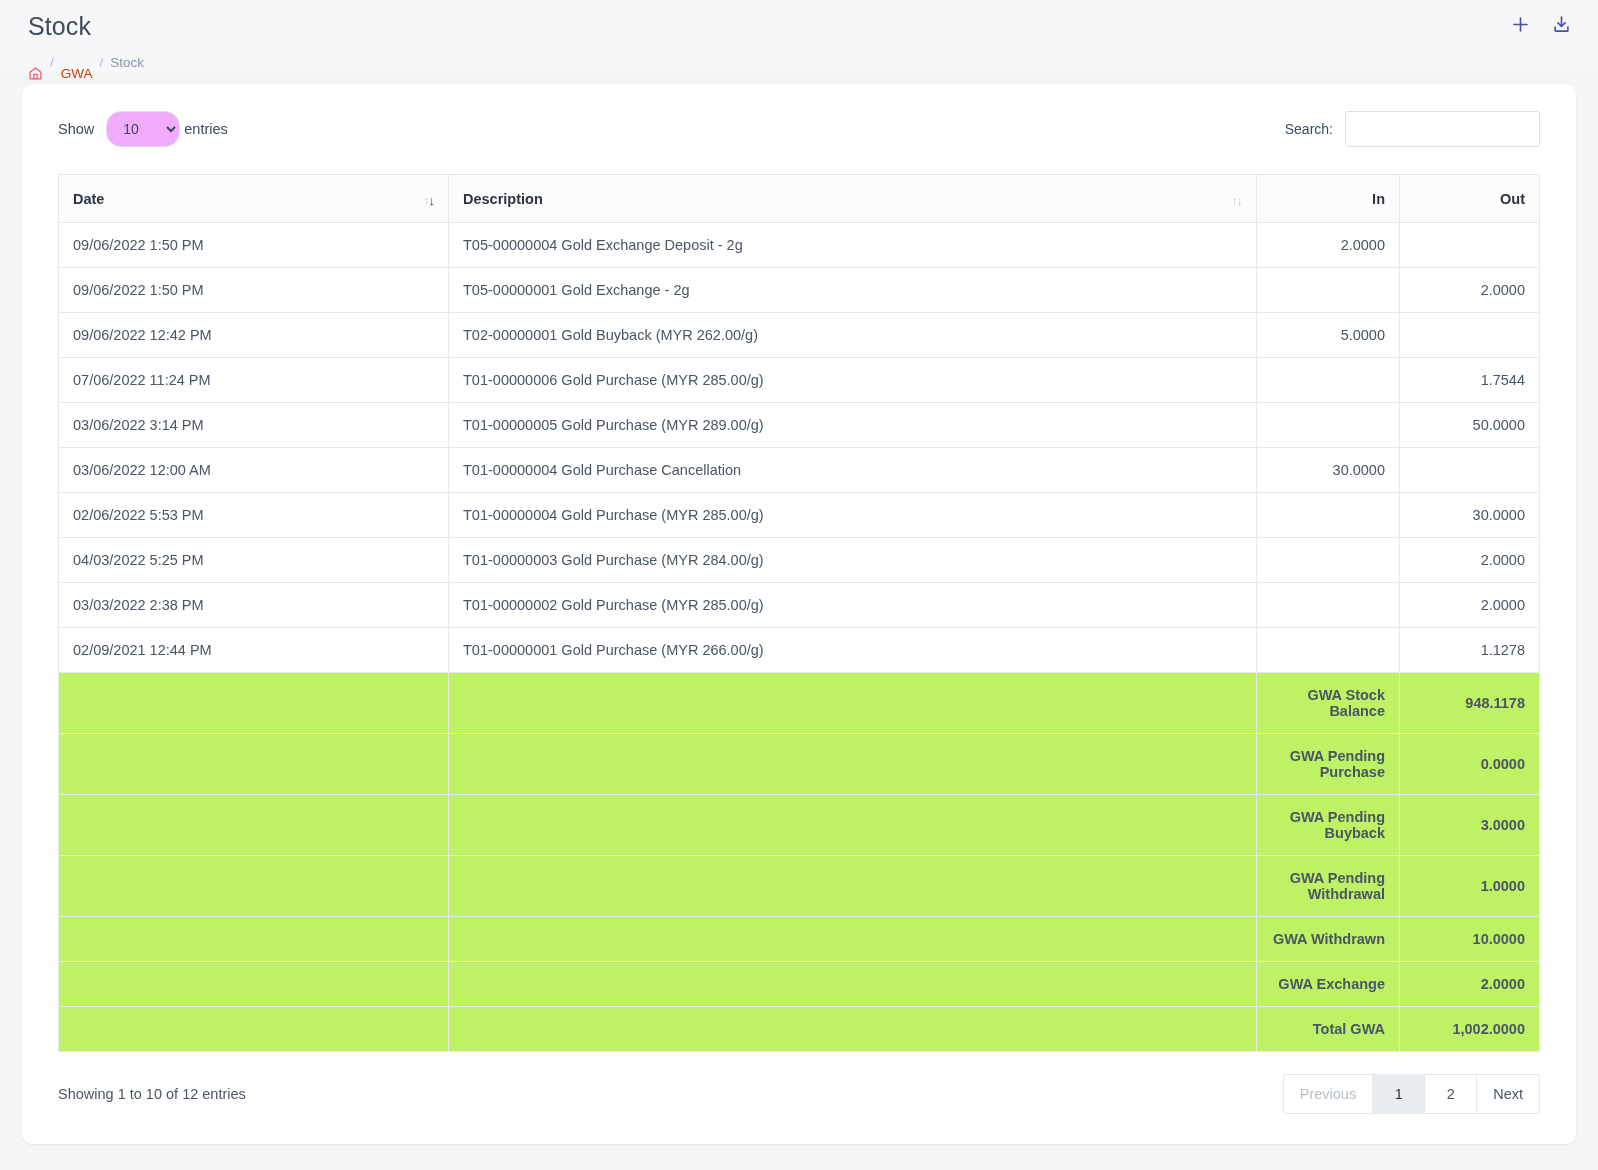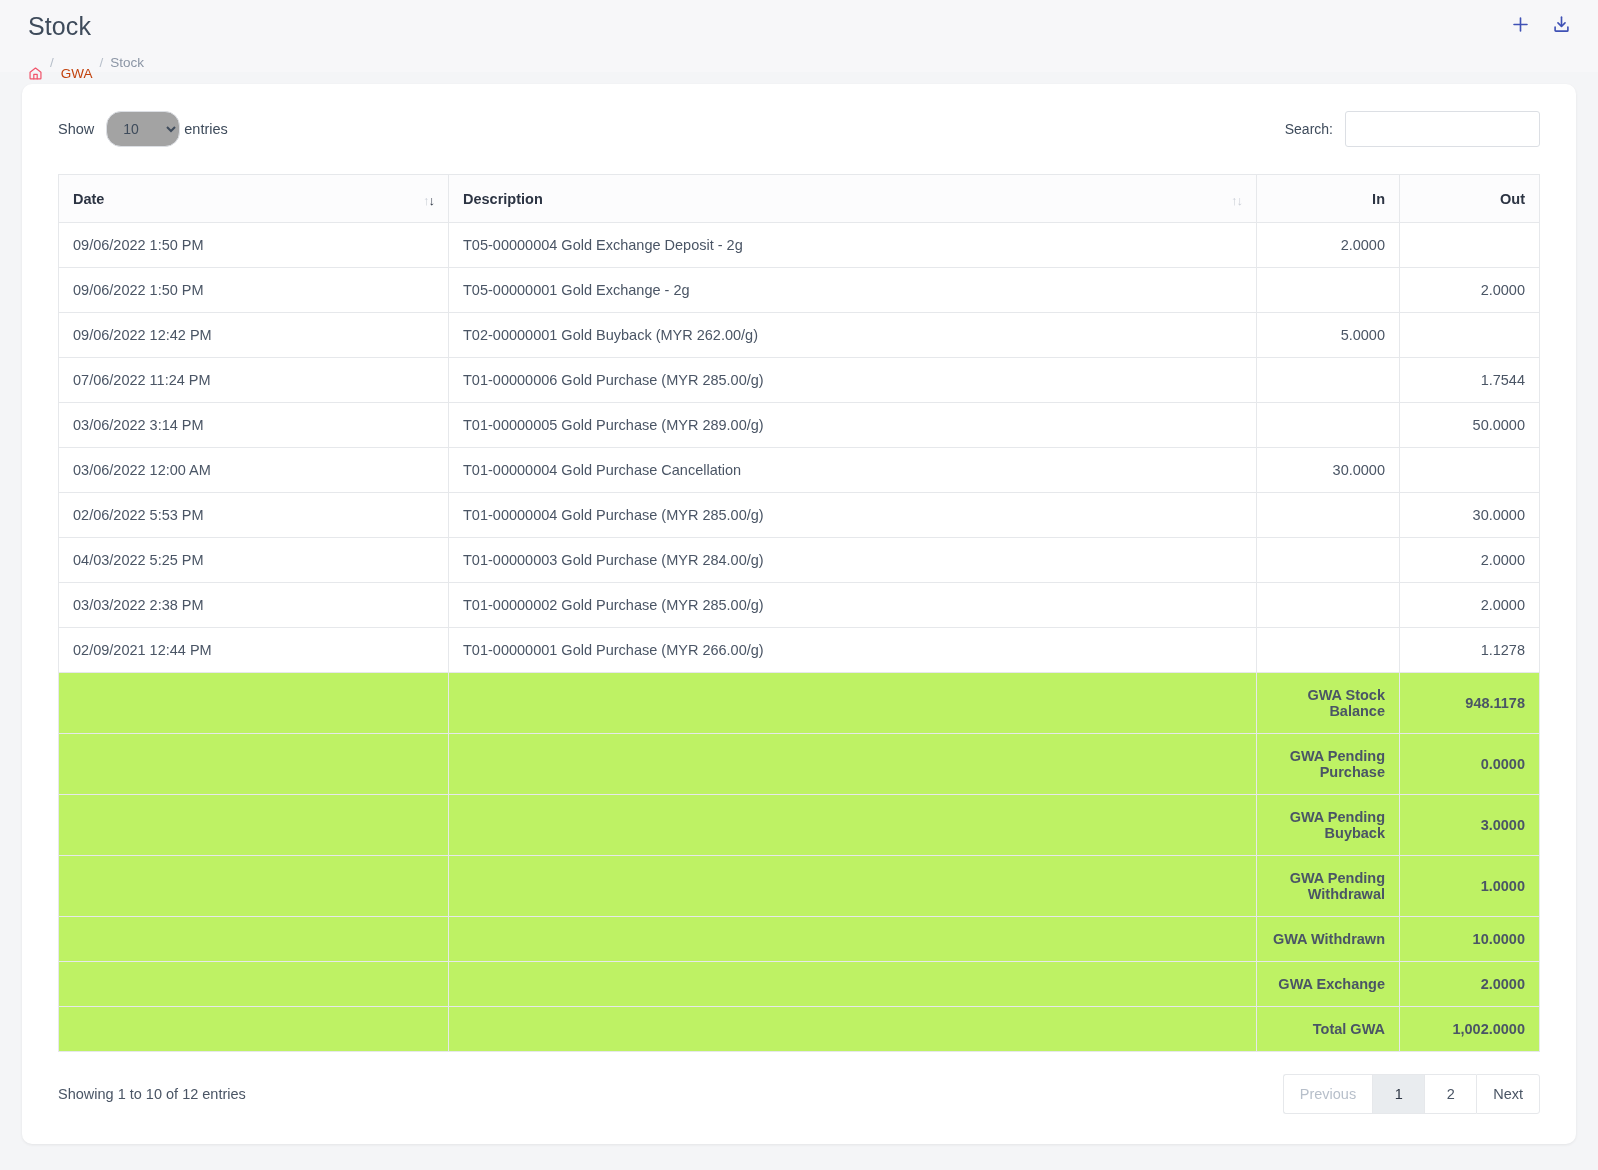--- a/index.html
+++ b/index.html
@@ -79,21 +79,21 @@
   .length-control .after { margin-left: 4px; }
   select.length-select {
     height: 36px;
     width: 74px;
     padding: 4px 6px 4px 12px;
     font-size: 14px;
     font-family: "Liberation Sans", sans-serif;
     color: #3e4b5b;
     border: 1px solid #dcdfe4;
     border-radius: 15px;
-    background: #a3a3a3;
+    background: #f0abfc;
   }
   .search-control label { margin-right: 12px; font-size: 14px; }
   input.search-input {
     height: 36px;
     width: 195px;
     border: 1px solid #dcdfe4;
     border-radius: 3px;
     padding: 4px 10px;
     font-size: 14px;
     font-family: "Liberation Sans", sans-serif;

